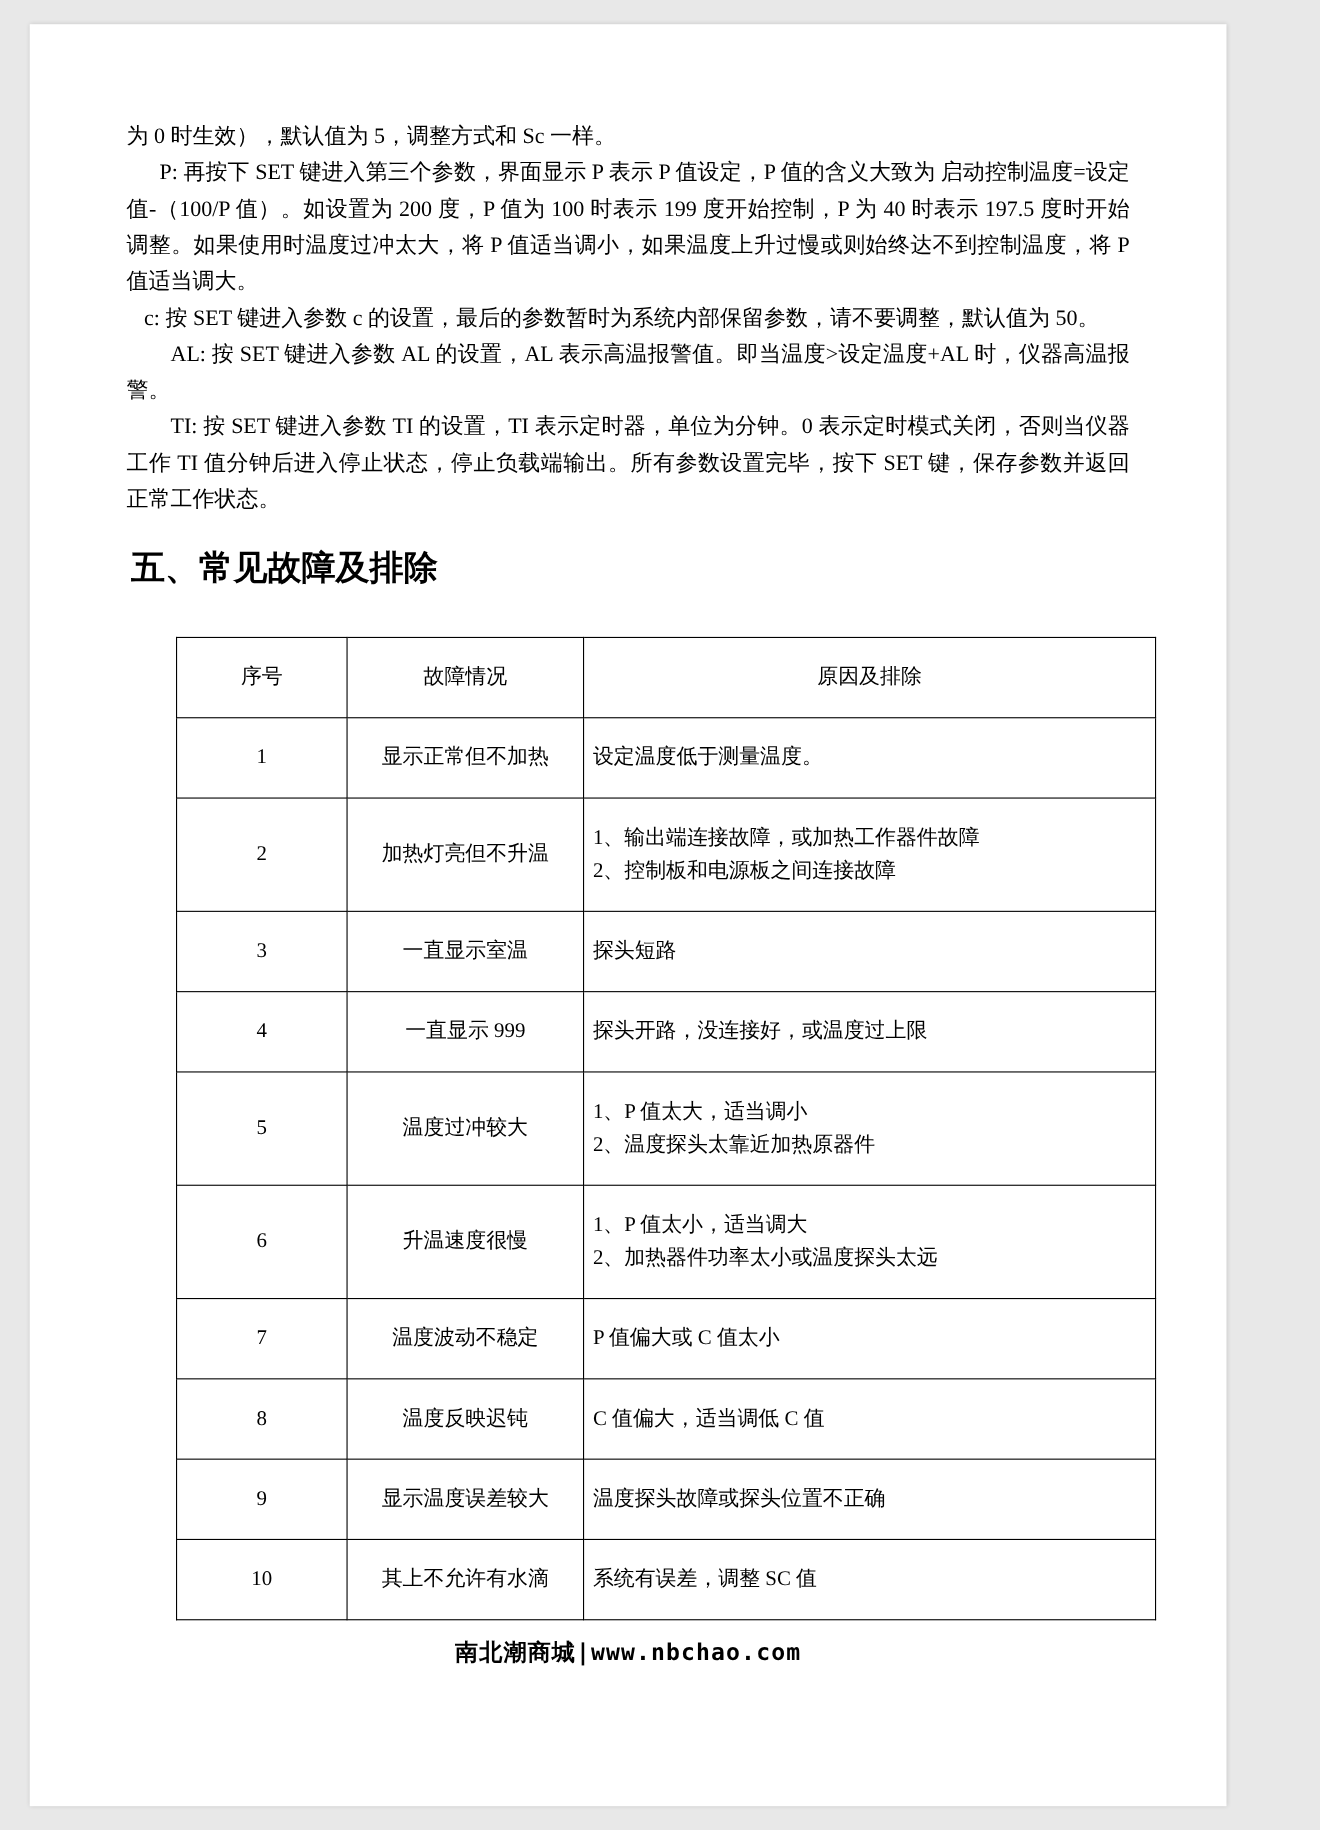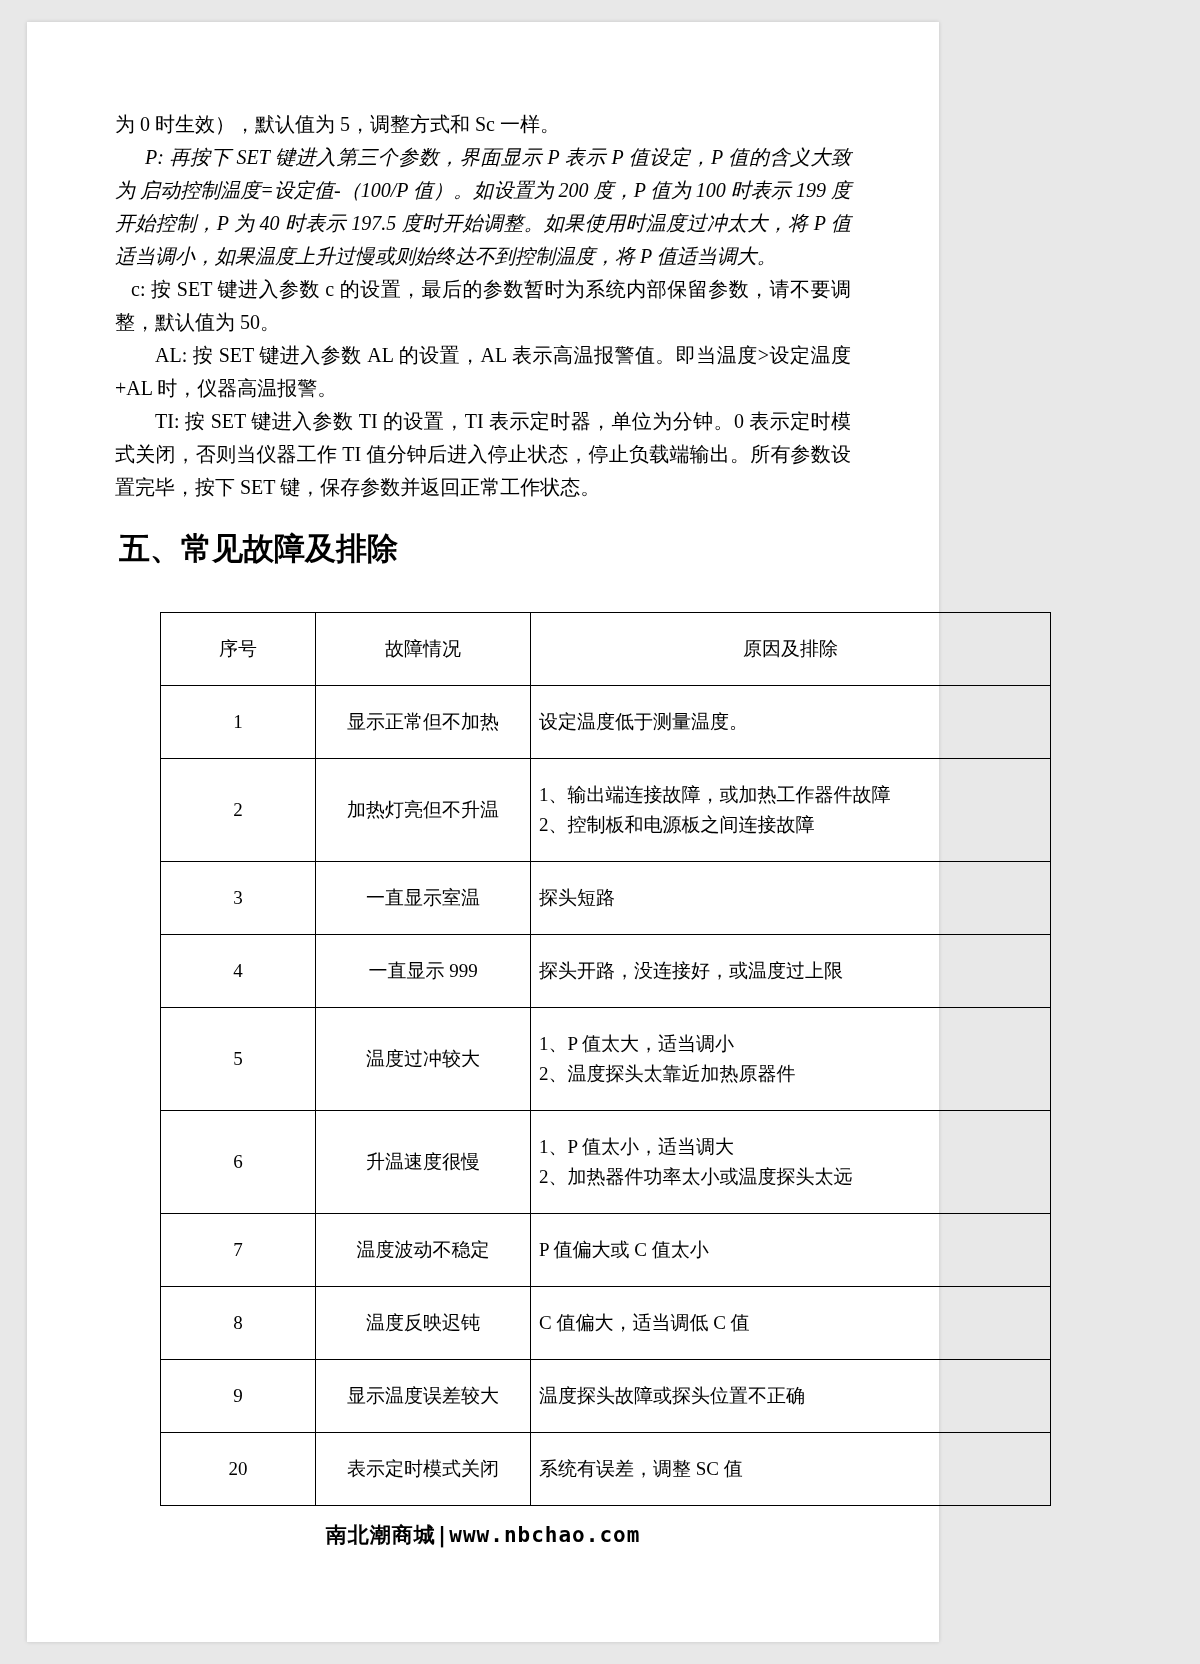--- a/index.html
+++ b/index.html
@@ -14,34 +14,34 @@
     height: 1664px;
     position: relative;
     background: #e8e8e8;
     overflow: hidden;
   }
   .page {
     box-sizing: border-box;
     position: absolute;
     left: 27px;
     top: 22px;
-    width: 912px;
+    width: 1088px;
     height: 1620px;
     background: #ffffff;
     padding: 86px 88px 40px 88px;
     box-shadow: 0 0 4px rgba(0,0,0,0.15);
   }
   .para {
     margin: 0;
     font-size: 20px;
     line-height: 33px;
     text-align: justify;
   }
   .ind-08 { text-indent: 0.8em; }
-  .ind-15 { text-indent: 1.5em; font-style: italic; }
+  .ind-15 { text-indent: 1.5em; }
   .ind-18 { text-indent: 1.8em; }
   .ind-2  { text-indent: 2em; }
   .section-title {
     font-family: "Liberation Sans", "DejaVu Sans", sans-serif;
     font-weight: bold;
     font-size: 31px;
     margin: 26px 0 0 4px;
     line-height: 38px;
   }
   .section-title.second {
@@ -174,22 +174,22 @@
         </tr>
         <tr>
           <td class="center">9</td>
           <td class="center">显示温度误差较大</td>
           <td class="cause">
             <div>温度探头故障或探头位置不正确</div>
             <div></div>
           </td>
         </tr>
         <tr>
-          <td class="center">20</td>
-          <td class="center">表示定时模式关闭</td>
+          <td class="center">10</td>
+          <td class="center">其上不允许有水滴</td>
           <td class="cause">
             <div>  系统有误差，调整 SC 值</div>
             <div></div>
           </td>
         </tr>
       </tbody>
     </table>
 
 
 

